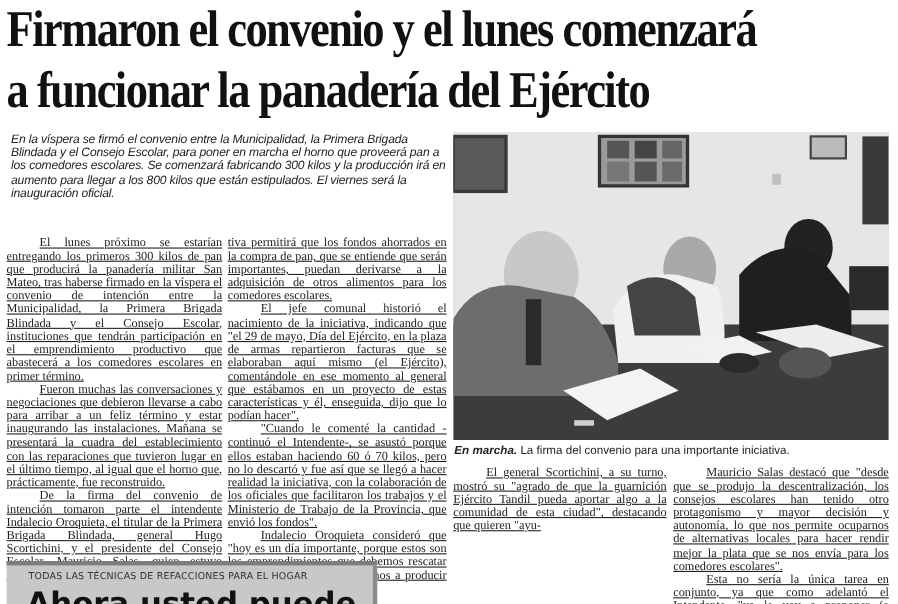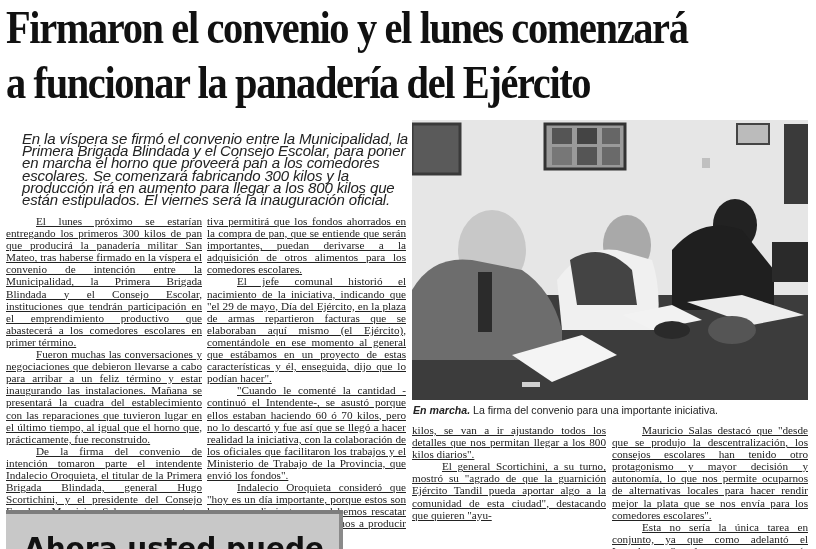--- a/index.html
+++ b/index.html
@@ -1,19 +1,19 @@
 <!DOCTYPE html>
 <html><head>
 <meta charset="utf-8">
 <style>
   html, body { margin:0; padding:0; background:#ffffff; }
   body { width:816px; height:549px; overflow:hidden; position:relative; font-family:"Liberation Serif", serif; color:#1a1a1a; }
   .headline { position:absolute; left:6px; top:0px; width:806px; margin:0; font-family:"Liberation Serif", serif; font-weight:bold; font-size:47px; line-height:55px; letter-spacing:-1.6px; transform:scaleX(0.86); transform-origin:left top; white-space:nowrap; color:#111; }
   .headline .l { display:block; }
-  .lead { position:absolute; left:6px; top:117px; width:400px; margin:16px; font-family:"Liberation Sans", sans-serif; font-style:italic; font-size:15px; line-height:12.2px; color:#222; letter-spacing:-0.15px; }
+  .lead { position:absolute; left:6px; top:117px; width:400px; margin:4px; font-family:"Liberation Sans", sans-serif; font-style:italic; font-size:11px; line-height:12.2px; color:#222; letter-spacing:-0.15px; }
   .col { position:absolute; font-family:"Liberation Serif", serif; font-size:11.2px; line-height:12.1px; color:#222; text-align:justify; }
   .col p { margin:0; text-indent:30px;text-decoration:underline; }
   .col p.cont { text-indent:0; }
   #col1 { left:6px; top:215px; width:196px; }
   #col2 { left:207px; top:215px; width:199px; }
   #col3 { left:412px; top:424px; width:194px; }
   #col4 { left:612px; top:424px; width:196px; }
   .photo { position:absolute; left:412px; top:120px; width:396px; height:280px; background:#d8d8d8; overflow:hidden; }
   .caption { position:absolute; left:413px; top:404px; width:400px; font-family:"Liberation Sans", sans-serif; font-size:10.6px; line-height:13px; color:#222; }
   .caption b { font-weight:bold;font-style:italic; }
@@ -78,25 +78,25 @@
     <ellipse cx="320" cy="210" rx="24" ry="14" fill="#555"></ellipse>
     <rect x="110" y="262" width="18" height="5" fill="#d0d0d0"></rect>
   </svg>
 </div>
 
 <div class="caption">
   <b>En marcha.</b><span> La firma del convenio para una importante iniciativa.</span>
 </div>
 
 <div class="col" id="col3">
-  <p class="cont">kilos, se van a ir ajustando todos los detalles que nos permitan llegar a los 800 kilos diarios".</p>
   <p>El general Scortichini, a su turno, mostró su "agrado de que la guarnición Ejército Tandil pueda aportar algo a la comunidad de esta ciudad", destacando que quieren "ayu-</p>
 </div>
 
 <div class="col" id="col4">
   <p>Mauricio Salas destacó que "desde que se produjo la descentralización, los consejos escolares han tenido otro protagonismo y mayor decisión y autonomía, lo que nos permite ocuparnos de alternativas locales para hacer rendir mejor la plata que se nos envía para los comedores escolares".</p>
   <p>Esta no sería la única tarea en conjunto, ya que como adelantó el Intendente, "ya le voy a proponer (a Scortichini) la realización de una huerta comunitaria. No es algo tan grande</p>
 </div>
 
 <div class="ad">
   <div class="strip"></div>
+  <div class="kicker">TODAS LAS TÉCNICAS DE REFACCIONES PARA EL HOGAR</div>
   <div class="big">Ahora usted puede</div>
 </div>
 
 </body></html>

